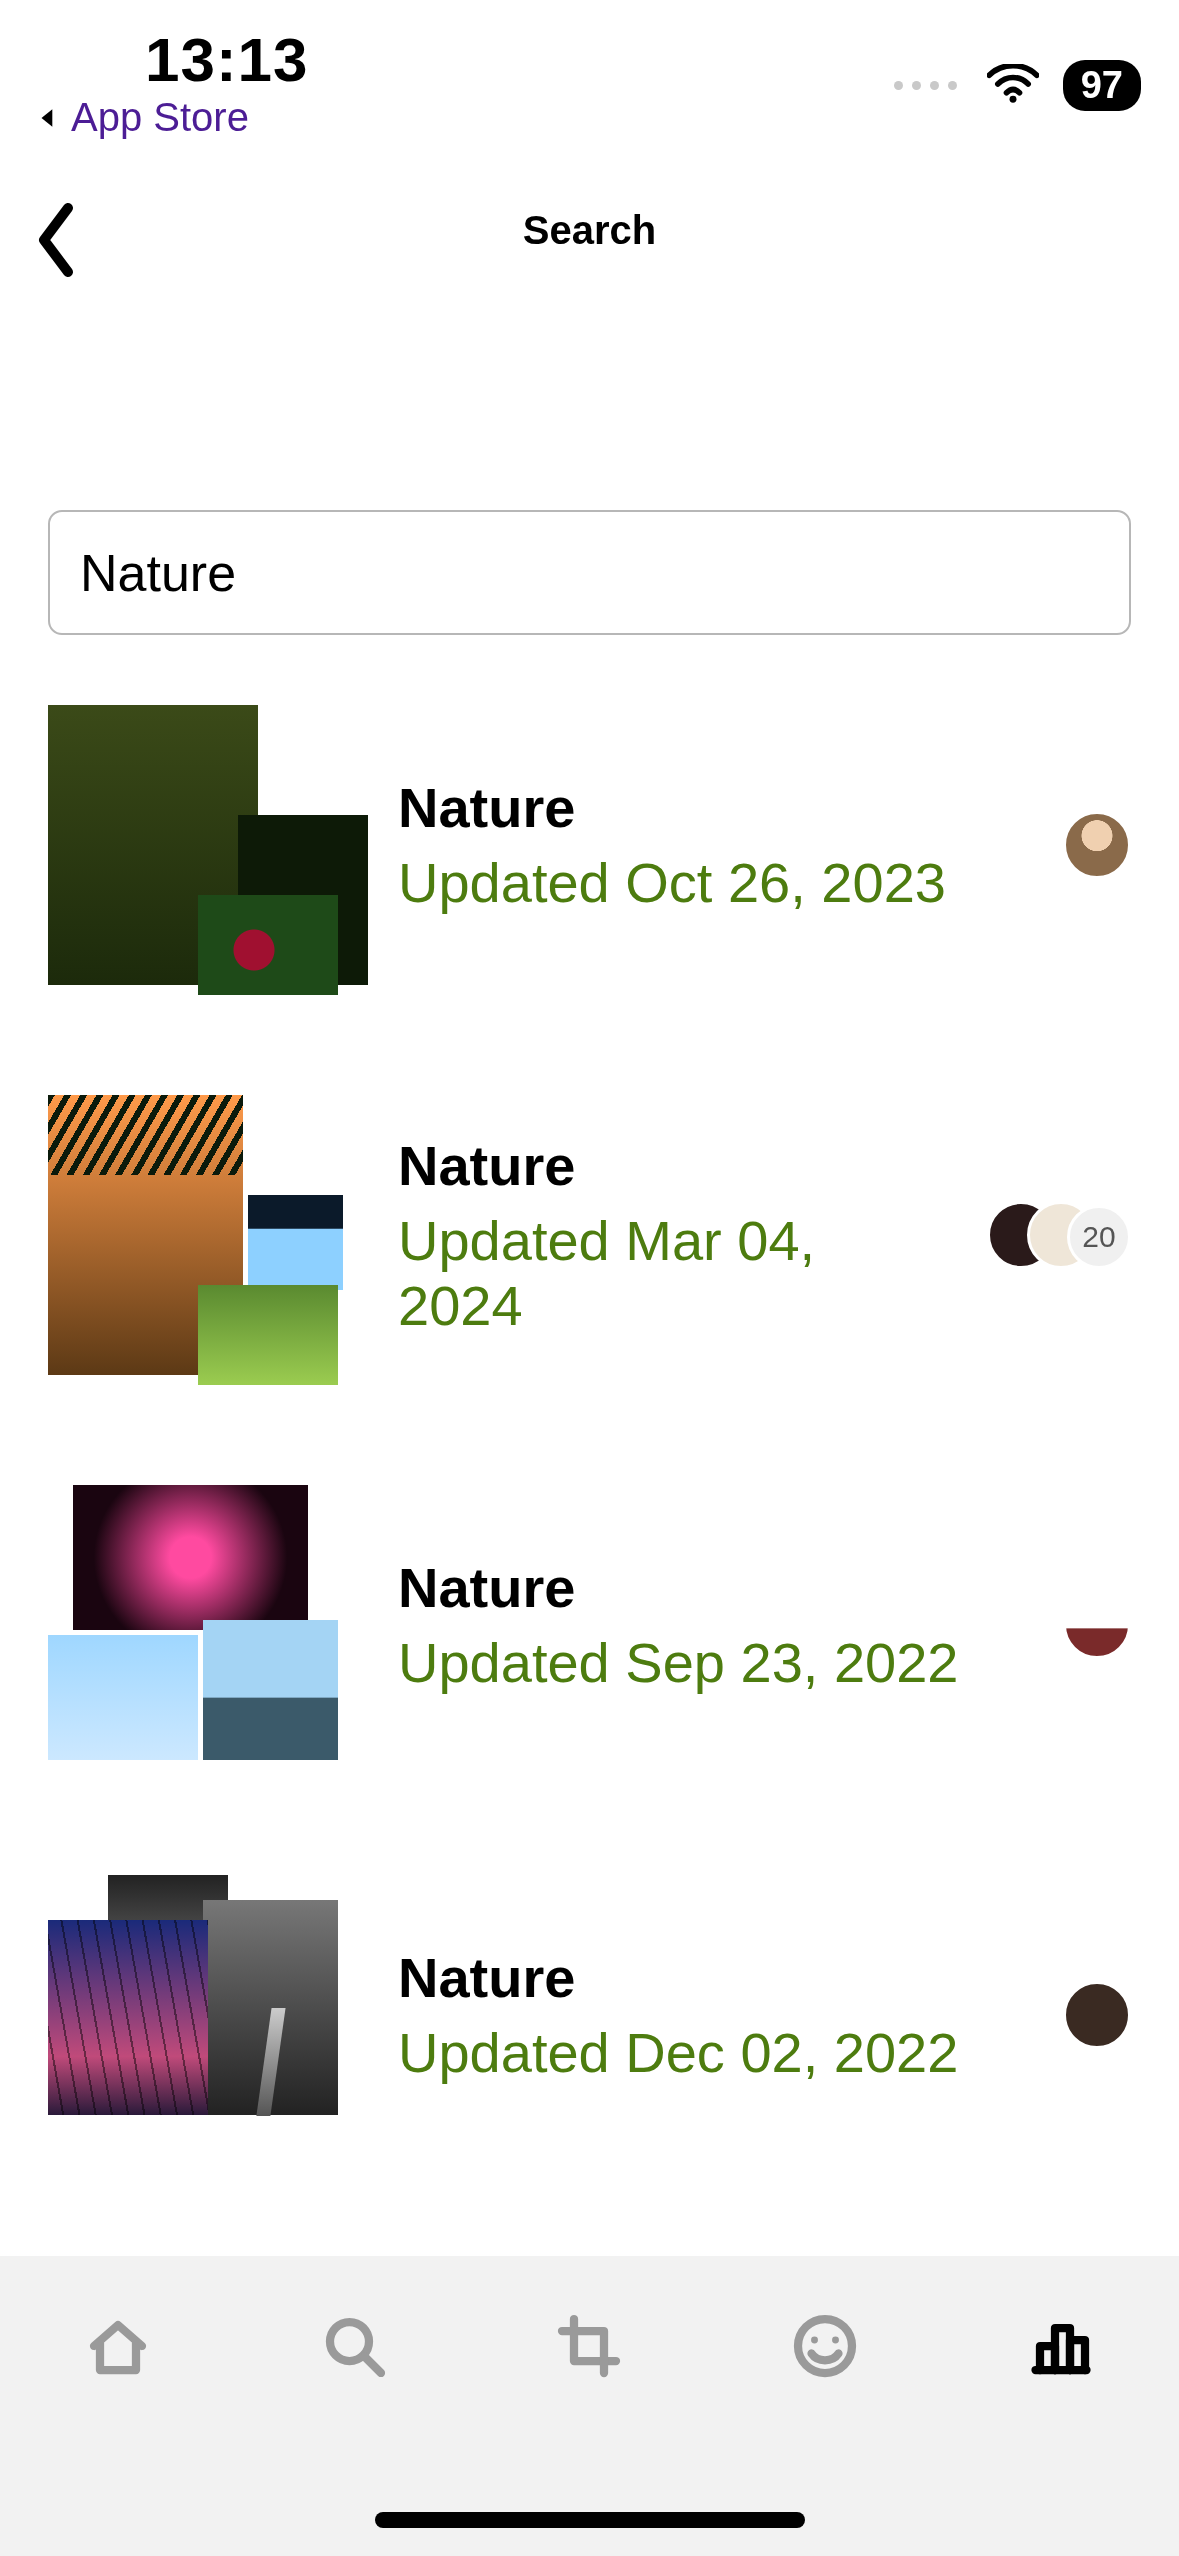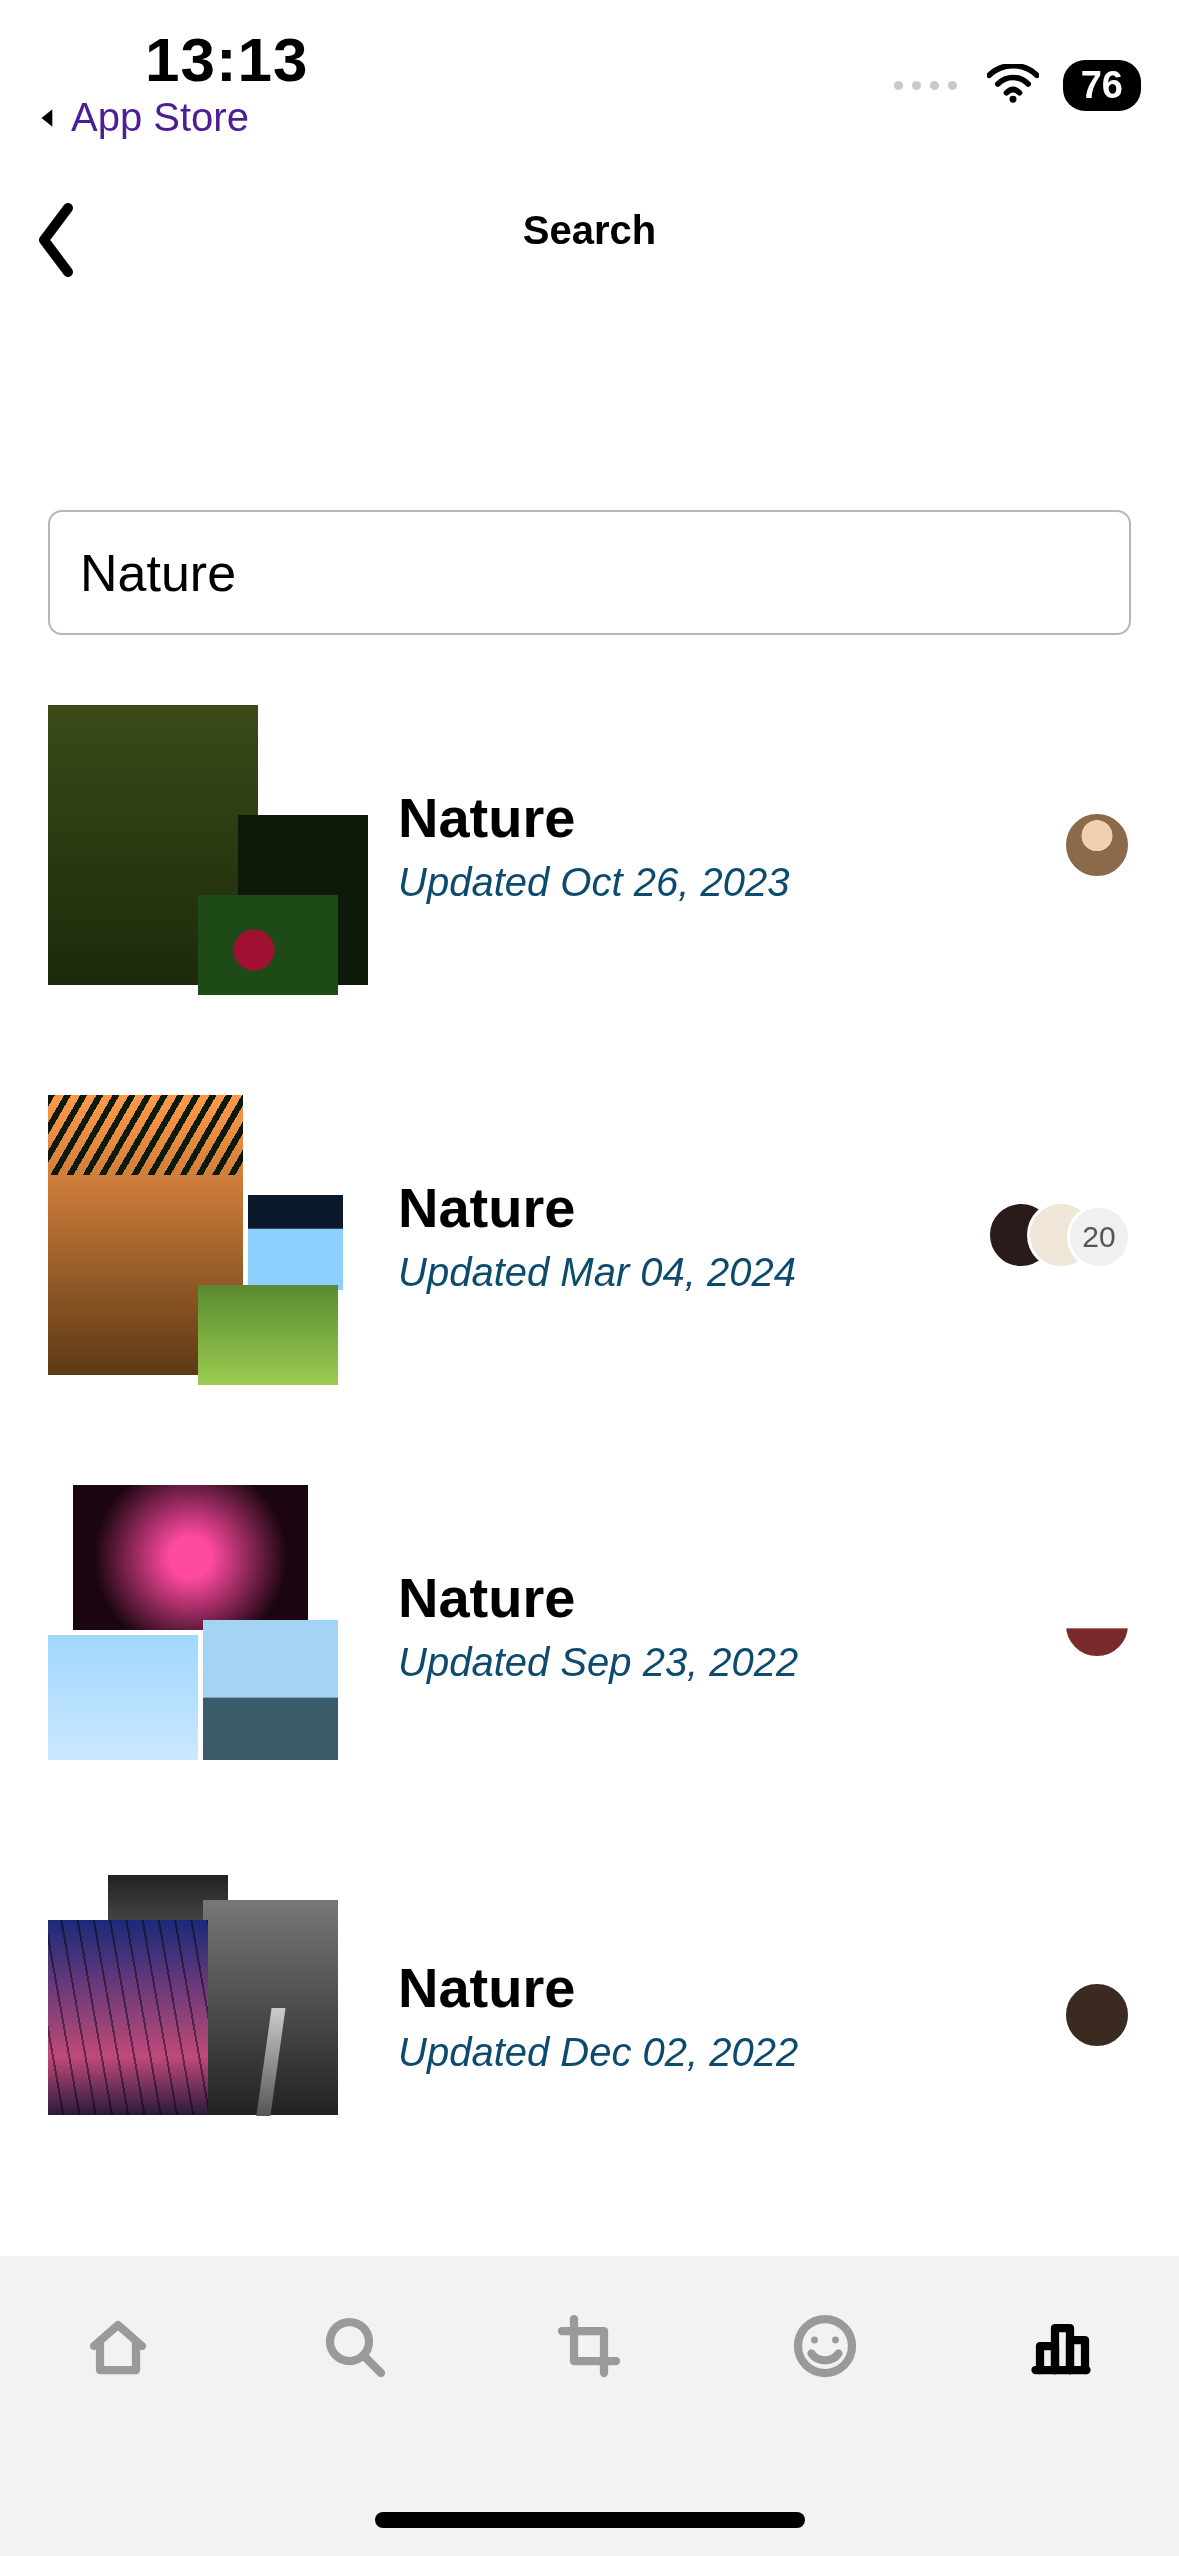--- a/index.html
+++ b/index.html
@@ -113,21 +113,21 @@
     height: 280px;
     position: relative;
     flex: 0 0 290px;
   }
   .thumb-stack .ph {
     position:absolute;
     border-radius: 0;
   }
   .title-block { flex:1; }
   .row-title { font-size: 56px; font-weight: 700; margin-bottom: 10px; }
-  .row-sub   { font-size: 40px; color: #0c4a6e; font-style: italic; }
+  .row-sub   { font-size: 56px; color: #4d7c0f; }
 
   .avatar-area {
     flex: 0 0 auto;
     display:flex;
     align-items:flex-end;
   }
   .avatar {
     width: 68px; height: 68px; border-radius:50%;
     background:#888;
     border:3px solid #fff;
@@ -218,21 +218,21 @@
         <span></span>
       </span>
     <span>
       <svg class="wifi-svg" viewBox="0 0 24 18">
         <path d="M1 5 C7 -1 17 -1 23 5" stroke="#000" stroke-width="2.6" fill="none" stroke-linecap="round"></path>
         <path d="M5 9 C9 5 15 5 19 9" stroke="#000" stroke-width="2.6" fill="none" stroke-linecap="round"></path>
         <path d="M9 13 C11 11 13 11 15 13" stroke="#000" stroke-width="2.6" fill="none" stroke-linecap="round"></path>
         <circle cx="12" cy="16" r="1.6" fill="#000"></circle>
       </svg>
     </span>
-    <span class="battery-pill">76</span>
+    <span class="battery-pill">97</span>
   </div>
 </div>
 
 <div class="nav-header">
   <span class="back-chevron">
     <svg viewBox="0 0 24 40" width="56" height="80">
       <path d="M18 4 L6 20 L18 36" stroke="#000" stroke-width="5" fill="none" stroke-linecap="round" stroke-linejoin="round"></path>
     </svg>
   </span>
   <div class="nav-title">Search</div>

